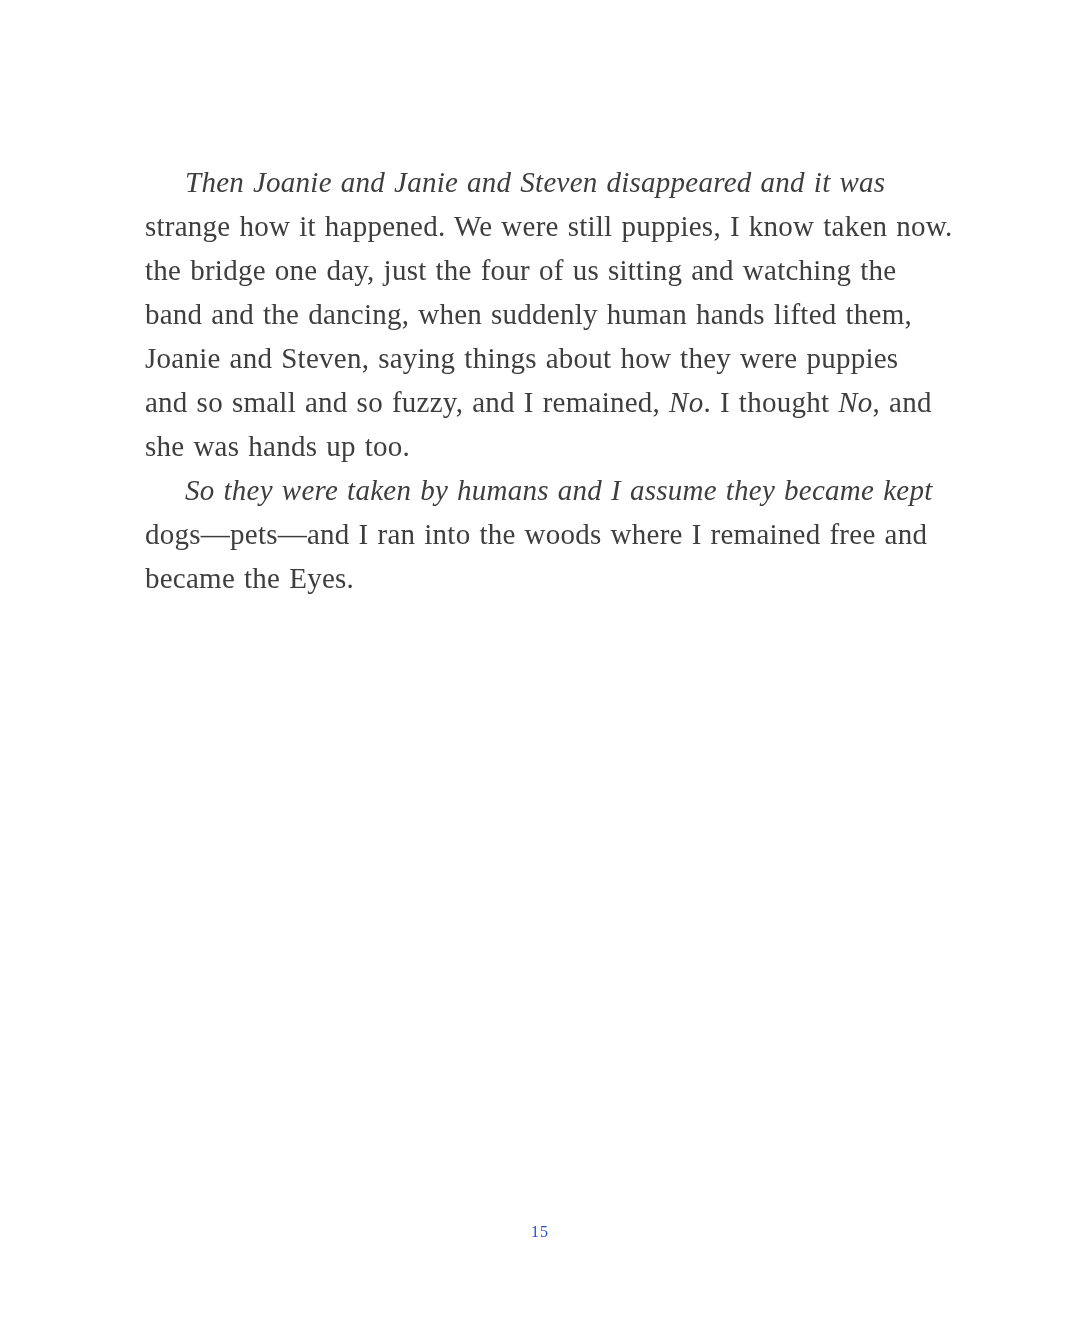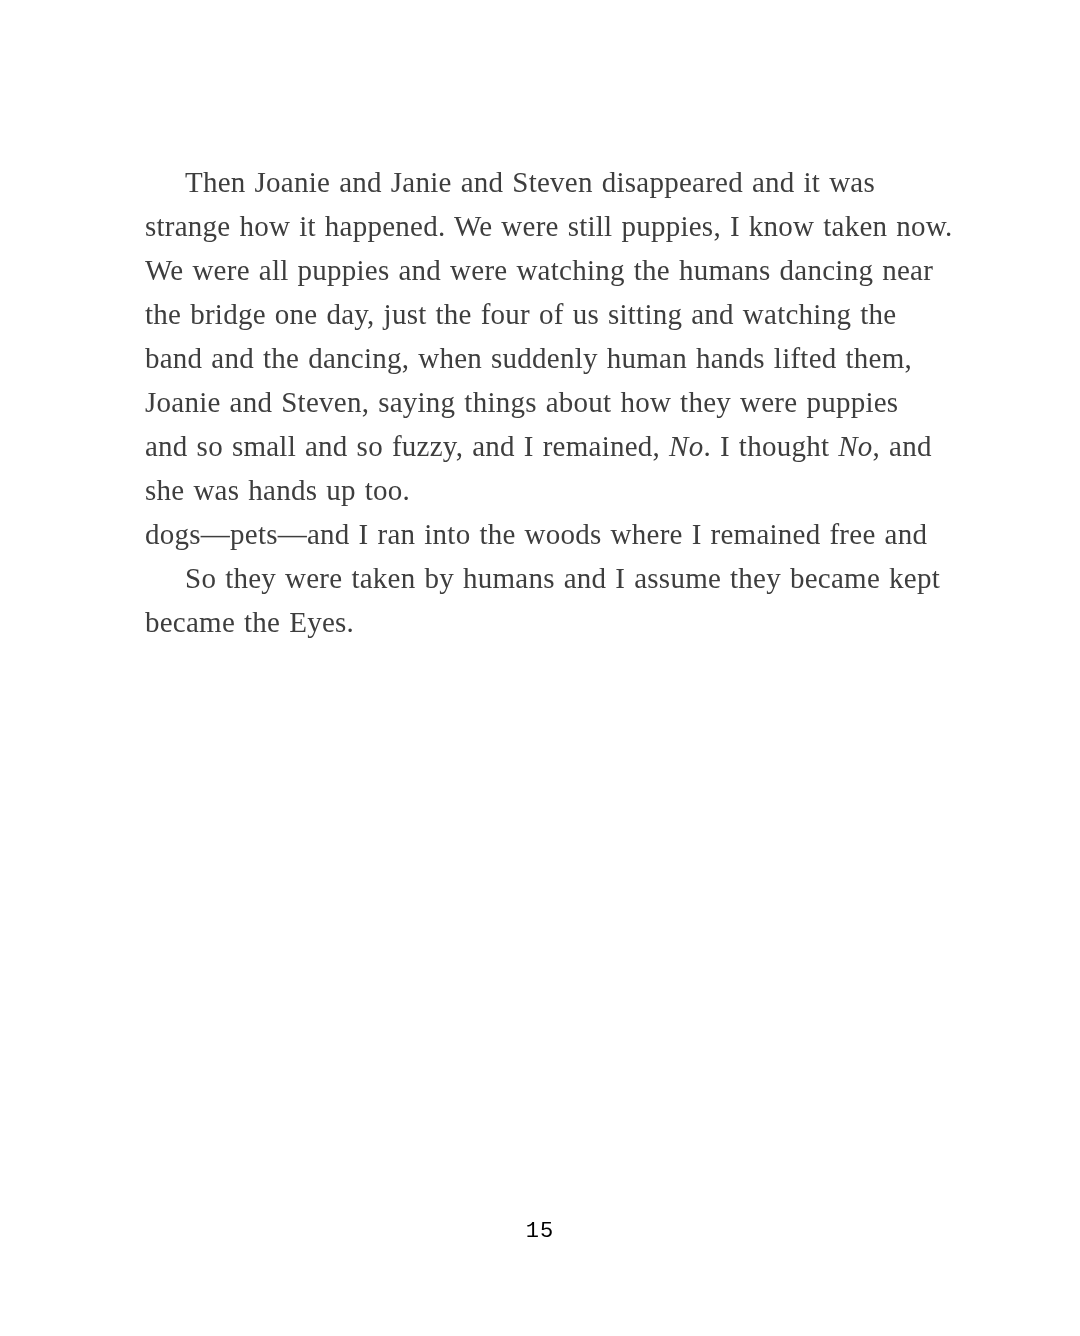--- a/index.html
+++ b/index.html
@@ -28,47 +28,46 @@
     font-size: 29px;
     line-height: 44px;
   }
   .text-line {
     white-space: nowrap;
     letter-spacing: 0.25px;
     word-spacing: 1.5px;
   }
   .text-line.indent {
     text-indent: 40px;
+    font-style: italic;
   }
   .text-line em {
   }
   .page-number {
     position: absolute;
     top: 1219px;
     left: 0;
     width: 1080px;
     text-align: center;
-    font-size: 22px;
+    font-size: 16px;
     line-height: 26px;
-    color: #000000;
+    color: #1d4ed8;
     letter-spacing: 1px;
-    font-family: Liberation Mono, monospace;
   }
 </style>
 </head>
 <body>
 
 <div class="book-page">
   <div class="text-block" id="text-block">
       <div class="text-line indent"><span>Then Joanie and Janie and Steven disappeared and it was</span></div>
       <div class="text-line"><span>strange how it happened. We were still puppies, I know taken now.</span></div>
-      <div class="text-line"><span>We were all puppies and were watching the humans dancing near</span></div>
       <div class="text-line"><span>the bridge one day, just the four of us sitting and watching the</span></div>
       <div class="text-line"><span>band and the dancing, when suddenly human hands lifted them,</span></div>
       <div class="text-line"><span>Joanie and Steven, saying things about how they were puppies</span></div>
       <div class="text-line"><span>and so small and so fuzzy, and I remained, </span><em>No</em><span>. I thought </span><em>No</em><span>, and</span></div>
       <div class="text-line"><span>she was hands up too.</span></div>
+      <div class="text-line indent"><span>So they were taken by humans and I assume they became kept</span></div>
       <div class="text-line"><span>dogs—pets—and I ran into the woods where I remained free and</span></div>
-      <div class="text-line indent"><span>So they were taken by humans and I assume they became kept</span></div>
       <div class="text-line"><span>became the Eyes.</span></div>
     </div>
   <div class="page-number">15</div>
 </div>
 
 </body></html>

